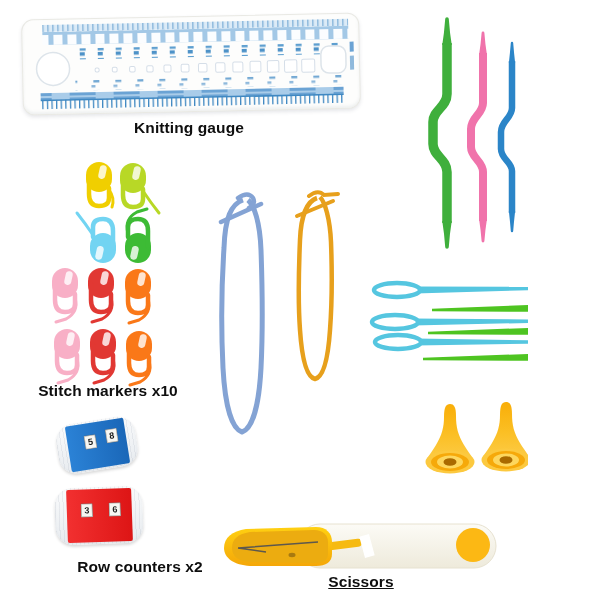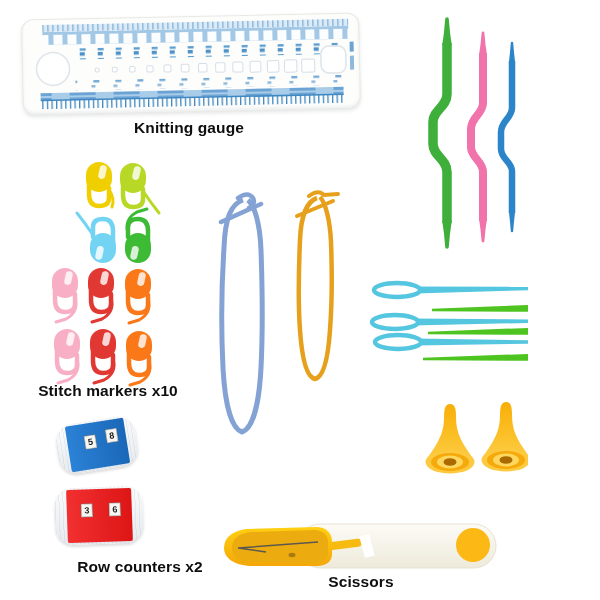--- a/index.html
+++ b/index.html
@@ -232,15 +232,15 @@
     </defs>
     <rect x="78" y="12" width="198" height="44" rx="22" fill="url(#bodyGrad)" stroke="#e7e2d0" stroke-width="1"></rect>
     <circle cx="253" cy="33" r="17" fill="#fcb814"></circle>
     <rect x="106" y="28.5" width="36" height="8" rx="4" fill="#f6ba10" transform="rotate(-7 124 32)"></rect>
     <rect x="142" y="23" width="10" height="22" fill="#ffffff" transform="rotate(-15 147 34)"></rect>
     <path d="M4,36 C4,26 12,19 26,17 L96,15 C106,15 112,21 112,30 L112,42 C112,50 106,54 96,54 L30,54 C14,53 4,46 4,36 Z" fill="url(#goldGrad)"></path>
     <path d="M12,36 C12,27 18,22 30,20 L94,18 C103,18 108,23 108,30 L108,42 C108,48 103,51 94,51 L30,50 C18,49 12,44 12,36 Z" fill="#ecac10"></path>
     <path d="M18,36 L98,30 M18,36 L46,40" fill="none" stroke="#5d584e" stroke-width="1.5"></path>
     <ellipse cx="72" cy="43" rx="3.5" ry="2.2" fill="#a87a10"></ellipse>
   </svg>
-  <div class="label" style="left:361px;top:573px;">Scissors</div>
+  <div class="label" style="left:361px;top:573px;text-decoration:underline;">Scissors</div>
 
 </div>
 
 </body></html>

